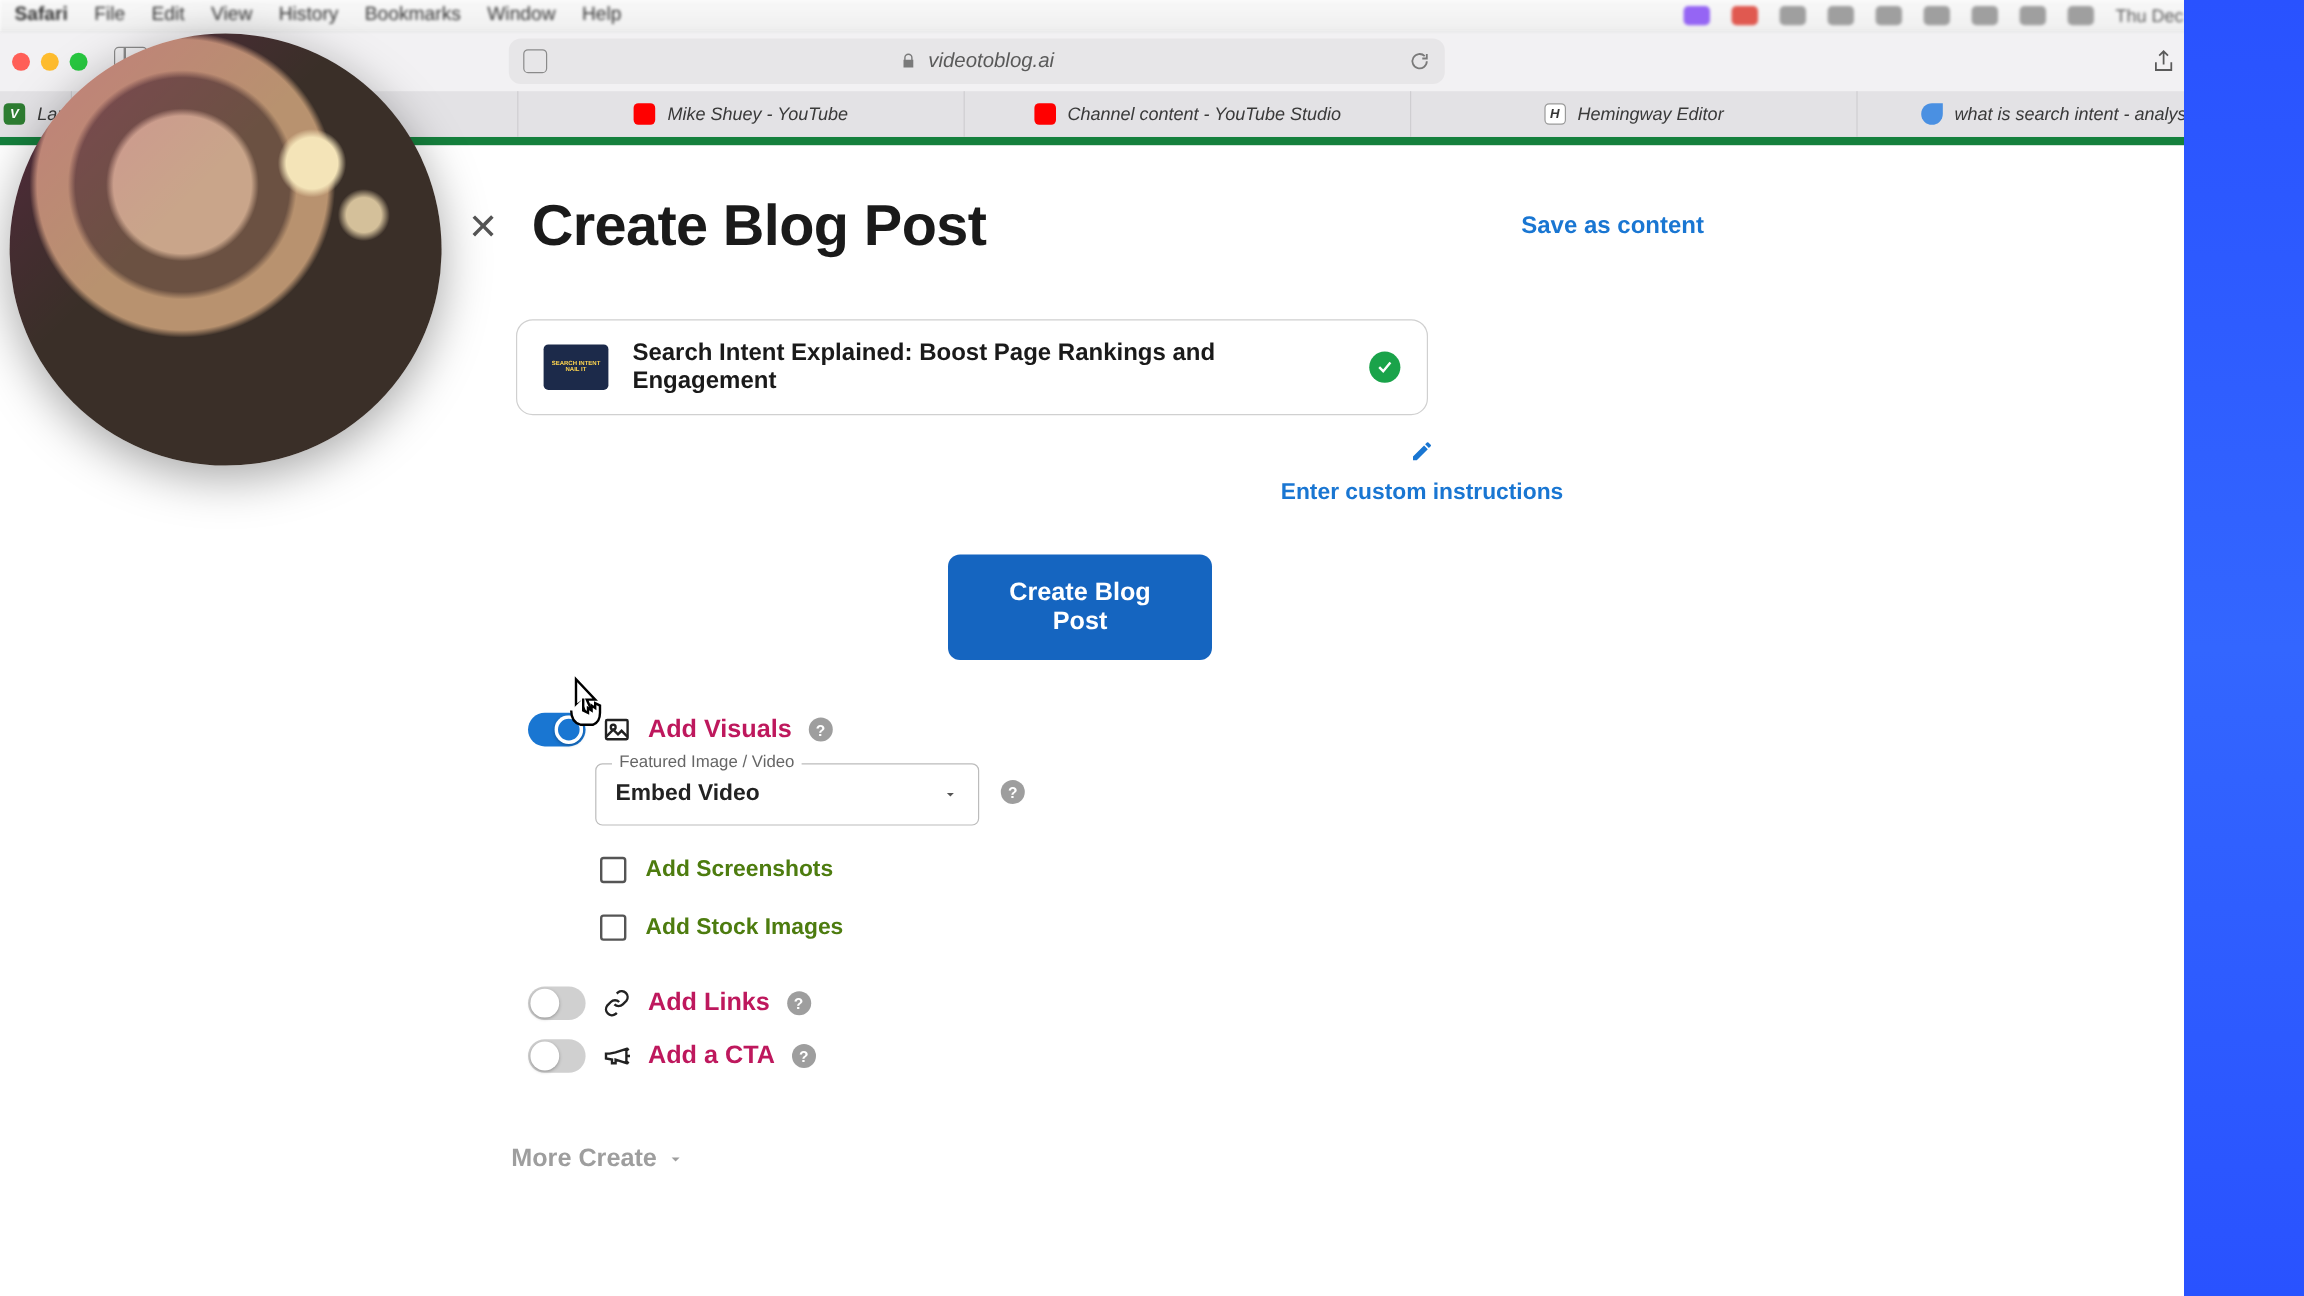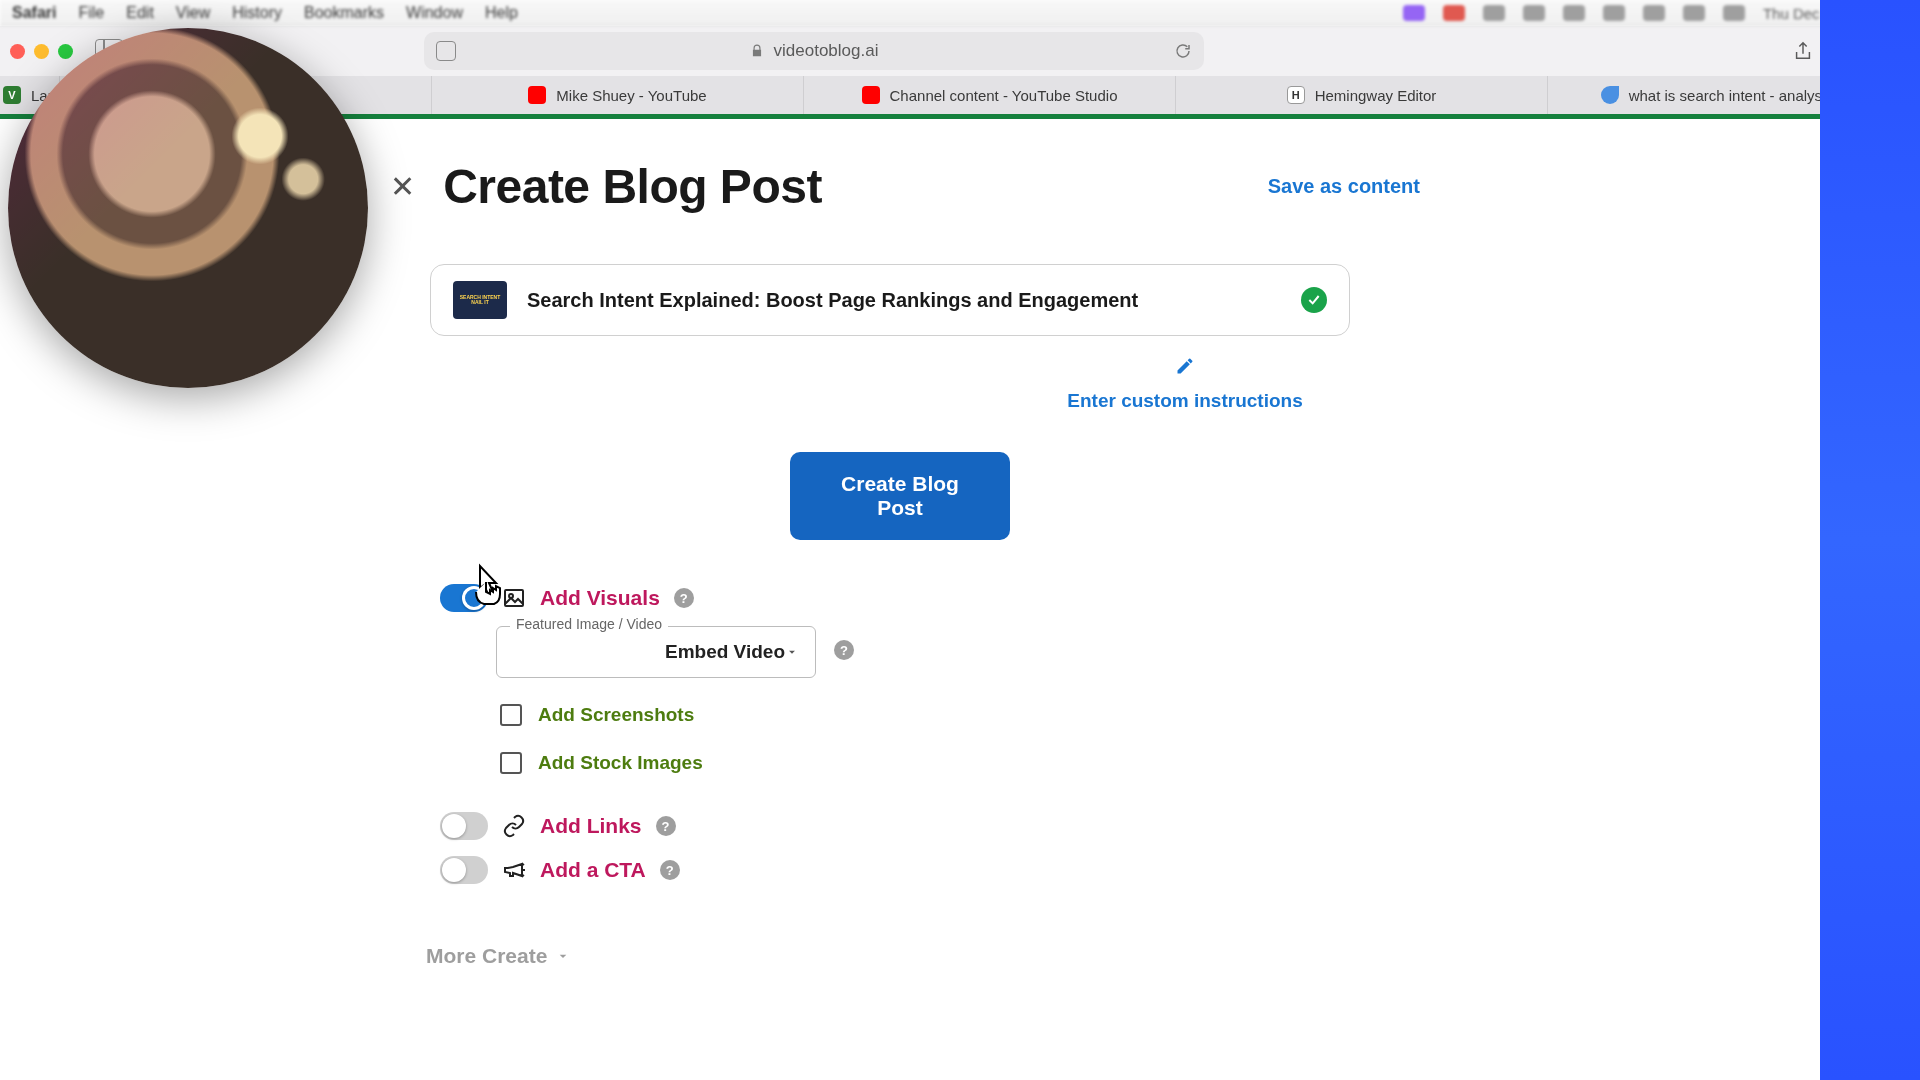--- a/index.html
+++ b/index.html
@@ -9,21 +9,21 @@
 .menubar { height:26px; background:linear-gradient(#f7f7f7,#ececec); display:flex; align-items:center; padding:0 12px; gap:22px; font-size:16px; filter:blur(1.5px); opacity:.8; border-bottom:1px solid #d0d0d0; }
 .menubar .app { font-weight:700; }
 .menubar .spacer { flex:1; }
 .menubar .right { display:flex; gap:18px; align-items:center; }
 .menubar .right span { width:22px; height:16px; background:#888; border-radius:4px; }
 .menubar .right span.purple{background:#7b3ff2}
 .menubar .right span.red{background:#d93025}
 .menubar .right .date{ background:none; width:auto; color:#333; font-size:15px; white-space:nowrap;}
 
 
-.safari-chrome { background:#f2f1f3; border-bottom:5px solid #15803d; }
+.safari-chrome { background:#f2f1f3; border-bottom:7px solid #15803d;font-style:italic; }
 .chrome-row1 { height:50px; display:flex; align-items:center; padding:0 10px; gap:14px; }
 .traffic { display:flex; gap:9px; }
 .traffic i { width:15px; height:15px; border-radius:50%; display:block; }
 .traffic .r{background:#ff5f57}.traffic .y{background:#febc2e}.traffic .g{background:#28c840}
 .sidebar-btn { width:28px; height:24px; border:1.5px solid #8d8d8d; border-radius:4px; position:relative; margin-left:8px;}
 .sidebar-btn::before{content:"";position:absolute;left:7px;top:0;bottom:0;width:1.5px;background:#8d8d8d;}
 .addr { flex:1; max-width:780px; margin:0 auto; background:#e7e6e8; border-radius:10px; height:38px; display:flex; align-items:center; justify-content:center; gap:10px; color:#5a5a5a; font-size:17px; position:relative;}
 .addr .reader{position:absolute;left:12px;width:20px;height:20px;border:1.5px solid #8a8a8a;border-radius:4px;}
 .addr .reload{position:absolute;right:12px;}
 .right-icons{display:flex;gap:26px;align-items:center;margin-left:auto;color:#5a5a5a;}
@@ -39,21 +39,21 @@
 .tab .fav.he{background:#fff;border:1px solid #999;color:#333;display:flex;align-items:center;justify-content:center;font-size:11px;font-weight:700;}
 .tab .fav.feather{background:#4a90e2;border-radius:50% 0 50% 50%;}
 
 
 .page { position:relative; padding:40px 0 0 0; }
 .header { display:flex; align-items:center; gap:28px; padding-left:390px; }
 .close-x { font-size:30px; color:#555; font-weight:300; }
 .title { font-size:48px; font-weight:700; color:#1a1a1a; letter-spacing:-.5px;}
 .save-tpl { margin-left:auto; margin-right:500px; color:#1976d2; font-weight:600; font-size:20px; }
 
-.video-card { margin:50px 0 0 430px; width:920px; border:1.5px solid #d0d0d0; border-radius:14px; padding:16px 22px; display:flex; align-items:center; gap:20px; }
+.video-card { margin:50px 0 0 430px; width:760px; border:1.5px solid #d0d0d0; border-radius:14px; padding:16px 22px; display:flex; align-items:center; gap:20px; }
 .thumb { width:54px; height:38px; background:#1c2a4a; border-radius:4px; display:flex; align-items:center; justify-content:center; flex-direction:column;}
 .thumb span{font-size:5px;color:#ffd54f;font-weight:900;line-height:1;}
 .video-title { font-size:20px; font-weight:700; color:#1a1a1a; flex:1;}
 .check { width:26px; height:26px; background:#1aa34a; border-radius:50%; display:flex; align-items:center;justify-content:center;}
 .check svg{width:16px;height:16px;}
 
 .custom-instr { margin:20px 0 0 450px; display:flex; align-items:center; gap:14px; color:#1976d2; font-weight:700; font-size:19px;flex-direction:column;}
 .pencil{width:20px;height:20px;}
 
 .create-btn { display:block; margin:40px auto 0; width:220px; background:#1565c0; color:#fff; font-size:21px; font-weight:600; padding:20px 30px; border:none; border-radius:10px; text-align:center; margin-left:790px;}
@@ -67,21 +67,21 @@
 .toggle .knob { width:24px; height:24px; background:#fff; border-radius:50%; position:absolute; top:2px; left:2px; box-shadow:0 1px 3px rgba(0,0,0,.3);}
 .toggle.on { background:#1976d2; }
 .toggle.on .knob { left:22px; background:#1976d2; box-shadow:0 0 0 3px #fff inset, 0 1px 3px rgba(0,0,0,.3);}
 
 .cursor-overlay{position:absolute;left:468px;top:562px;pointer-events:none;}
 
 .icon-sq { width:24px; height:24px; }
 
 .dropdown { margin:14px 0 0 496px; position:relative; width:320px; }
 .dropdown .lbl { position:absolute; top:-10px; left:14px; background:#fff; padding:0 6px; font-size:14px; color:#666; }
-.dropdown .box { border:1.5px solid #bcbcbc; border-radius:6px; padding:14px 16px; font-size:19px; font-weight:600; color:#222; display:flex; align-items:center; justify-content:flex-end;}
+.dropdown .box { border:1.5px solid #bcbcbc; border-radius:6px; padding:14px 16px; font-size:19px; font-weight:600; color:#222; display:flex; align-items:center; justify-content:space-between;}
 .dropdown .help2{position:absolute;right:-38px;top:14px;}
 
 .cb-row { margin:26px 0 0 500px; display:flex; align-items:center; gap:16px; font-size:19px; font-weight:600; color:#4d7c0f;}
 .cb { width:22px; height:22px; border:2px solid #555; border-radius:3px; }
 
 .more { margin:60px 0 0 426px; color:#9e9e9e; font-size:21px; font-weight:600; display:flex; align-items:center; gap:8px;}
 
 
 .webcam { position:absolute; left:8px; top:28px; width:360px; height:360px; border-radius:50%; overflow:hidden; box-shadow:0 10px 40px rgba(0,0,0,.35); background:radial-gradient(circle at 40% 35%, #c9a58a 0 18%, #6b5142 20% 28%, #b8926f 30% 38%, #3a2f28 40% 100%);}
 .webcam::before{content:"";position:absolute;inset:0;background:linear-gradient(135deg,rgba(255,0,200,.15),transparent 40%),radial-gradient(circle at 70% 30%,#f4e4b8 0 6%,transparent 8%),radial-gradient(circle at 82% 42%,#d4c09a 0 4%,transparent 6%);}

